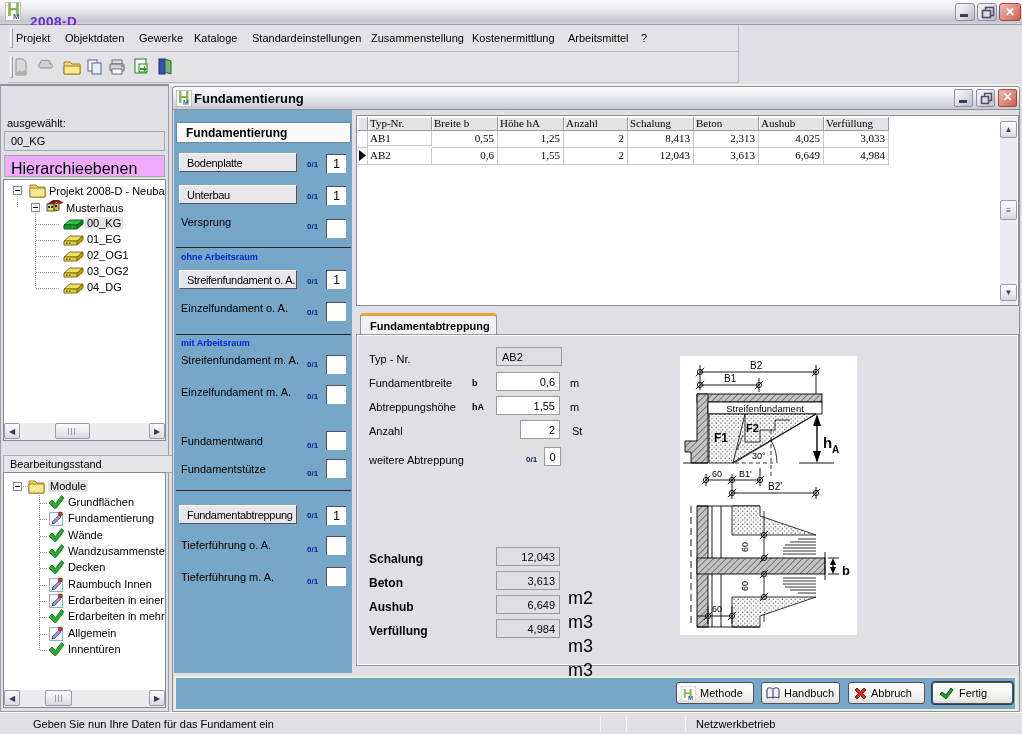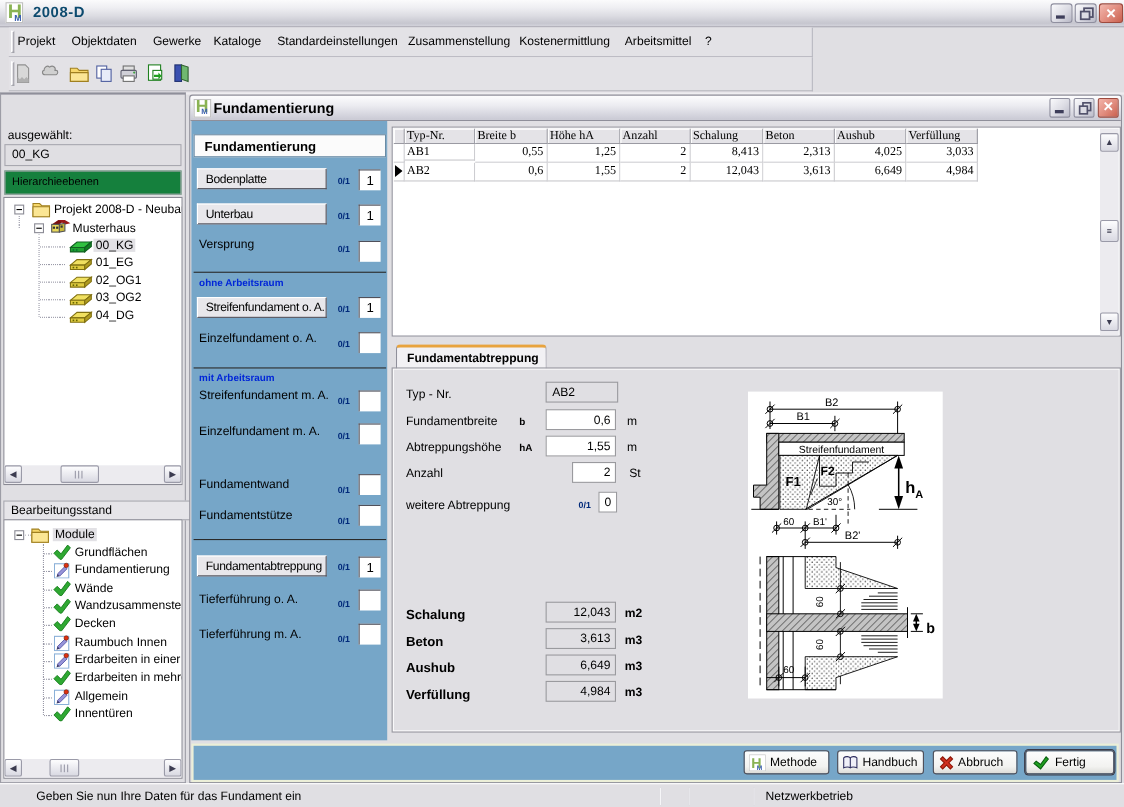--- a/index.html
+++ b/index.html
@@ -7,21 +7,21 @@
 body { font-family:"Liberation Sans", sans-serif; background:#E0DFE3; position:relative; }
 .abs { position:absolute; }
 
 
 #titlebar { left:0; top:0; width:1022px; height:25px;
   background:linear-gradient(to bottom,#fbfbfc 0%,#eeeef2 30%,#dcdce2 60%,#c6c6cf 88%,#d4d4dc 100%);
   border-bottom:1px solid #9a99a5; }
 #appicon { left:5px; top:2px; width:16px; height:19px; background:#fff; border:1px solid #c0c0c0; overflow:hidden;}
 .hlogo { position:absolute; left:1px; top:-3px; font-weight:bold; font-size:18px; color:#8ab354; }
 .mlogo { position:absolute; left:7px; top:9px; font-weight:bold; font-size:8px; color:#3a5fae; }
-#apptitle { left:30px; top:3px; font-size:13.5px; font-weight:bold; color:#0c4a6e; letter-spacing:0.5px; }
+#apptitle { left:30px; top:14px; font-size:13.5px; font-weight:bold; color:#6d28d9; letter-spacing:0.5px; }
 .winbtn { top:3px; width:20px; height:18px; border-radius:3px; border:1px solid #8f8f9f;
   background:linear-gradient(135deg,#fafafc 0%,#dcdce4 55%,#b8b8c6 100%); }
 #btn-min { left:955px; }
 #btn-max { left:977px; }
 #btn-close { left:999px; width:22px; background:linear-gradient(135deg,#f3b8ae 0%,#e08a7c 55%,#c9604e 100%); border-color:#9d4a3e; }
 .minglyph { position:absolute; left:4px; bottom:3px; width:8px; height:3px; background:#3e3e5a; }
 .xglyph { position:absolute; left:0; top:1px; width:100%; text-align:center; color:#fff; font-weight:bold; font-size:12px; }
 
 
 #menurow { left:0; top:25px; width:1022px; height:27px; background:#E0DFE3; }
@@ -34,21 +34,21 @@
 #toolbar { left:8px; top:0; width:731px; height:31px; background:#E3E2E6; border-bottom:1px solid #b9b8c0; border-right:1px solid #b9b8c0;}
 #toolgrip { left:2px; top:4px; width:3px; height:22px; border-left:1px solid #fff; border-top:1px solid #fff; border-right:1px solid #9d9da6; border-bottom:1px solid #9d9da6; }
 
 
 #leftpanel { left:0px; top:84px; width:169px; height:628px; background:#E0DFE3; border:1px solid #9d9da6; border-top:2px solid #8f8f9a; }
 #lp-title { left:1px; top:0px; width:166px; height:24px;
   background:linear-gradient(to bottom,#ffffff 0%,#f0f0f3 40%,#d9d9df 100%);
   font-size:13px; font-weight:bold; color:#a3a3ab; padding:4px 0 0 7px; letter-spacing:0.3px;}
 #lp-ausgew { left:6px; top:31px; font-size:11px; color:#000; }
 #lp-sel { left:3px; top:45px; width:161px; height:20px; background:#E0DFE3; border:1px solid #a8a8b0; font-size:11px; padding:3px 0 0 6px; }
-#lp-hier { left:3px; top:69px; width:161px; height:22px; background:#15803d; border:1px solid #a8a8b0; font-size:10px; padding:4px 0 0 6px; }
+#lp-hier { left:3px; top:69px; width:161px; height:22px; background:#f0abfc; border:1px solid #a8a8b0; font-size:16px; padding:4px 0 0 6px; }
 #lp-tree1 { left:2px; top:93px; width:163px; height:262px; background:#fff; border:1px solid #8a8a94; overflow:hidden; }
 #lp-tree2-hdr { left:2px; top:369px; width:178px; height:18px; background:#E6E5E9; border:1px solid #a8a8b0; font-size:11px; padding:2px 0 0 6px; }
 #lp-tree2 { left:2px; top:386px; width:163px; height:236px; background:#fff; border:1px solid #8a8a94; overflow:hidden; }
 .hsb { position:absolute; left:0px; bottom:0px; height:17px; background:#ECEBEF; }
 .sb-btn { position:absolute; top:0; width:16px; height:16px; border-radius:2px; border:1px solid #9a9aa8;
   background:linear-gradient(to bottom,#fdfdfe,#d9d9e2); text-align:center; font-size:8px; color:#3c3c50; line-height:15px; }
 .sb-thumb { position:absolute; top:0; height:16px; border-radius:2px; border:1px solid #9a9aa8;
   background:linear-gradient(to bottom,#fdfdfe,#d9d9e2); }
 .grip { position:absolute; top:4px; width:1px; height:7px; background:#9a9aa8; }
 .trow { position:absolute; font-size:11px; white-space:nowrap; }
@@ -101,21 +101,21 @@
   border-top:3px solid #E8A33D; border-radius:4px 4px 0 0; font-size:11px; font-weight:bold; padding:4px 0 0 9px; }
 #tabpanel { left:184px; top:248px; width:661px; height:330px; background:#E0DFE3;
   border:1px solid #fff; outline:1px solid #9a9aa2; }
 .frm-label { position:absolute; left:11px; font-size:11px; }
 .frm-label-b { position:absolute; left:11px; font-size:12px; font-weight:bold; }
 .frm-sub { position:absolute; font-size:9px; font-weight:bold; }
 .frm-field { position:absolute; height:19px; font-size:11px; background:#fff;
   border:1px solid #9a9a9e; text-align:right; padding:3px 4px 0 0; }
 .frm-ro { background:#E0DFE3; }
 .unit { position:absolute; font-size:11px; }
-.unit-b { position:absolute; font-size:11px; font-weight:bold; }
+.unit-b { position:absolute; font-size:18px; font-weight:normal;margin-top:36px; }
 
 
 #botbar { left:1px; top:589px; width:843px; height:35px; background:#ECEFD8; }
 #botbar-in { position:absolute; left:2px; top:2px; width:839px; height:31px; background:#76A6C8; }
 .bbtn { position:absolute; top:6px; height:22px; border:1px solid #50505a; border-radius:3px;
   background:linear-gradient(to bottom,#fdfdfd 0%,#f2f2f0 70%,#dcdcd8 100%); font-size:11px; }
 .bbtn .lbl { position:absolute; top:4px; }
 
 
 #statusbar { left:0; top:712px; width:1022px; height:22px; background:#E0DFE3; border-top:1px solid #fff;padding-left:41px; }

